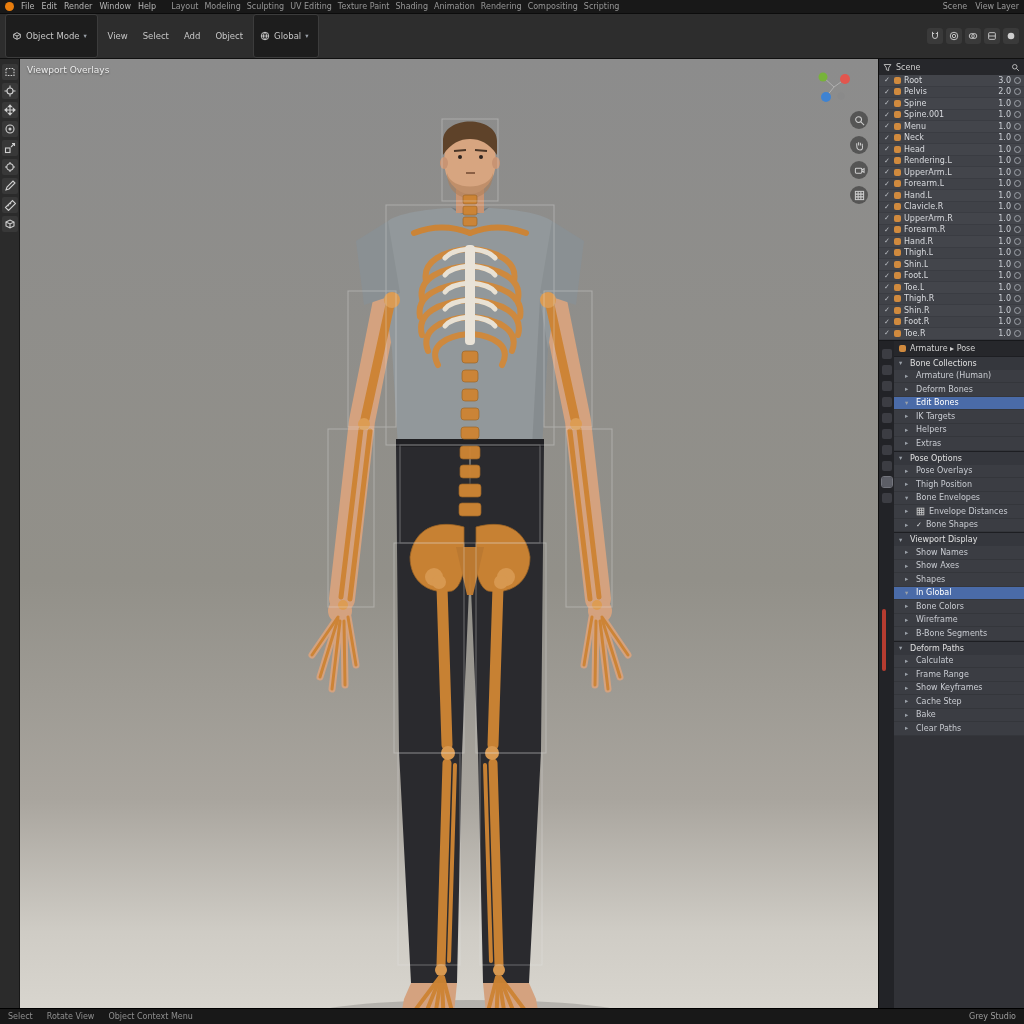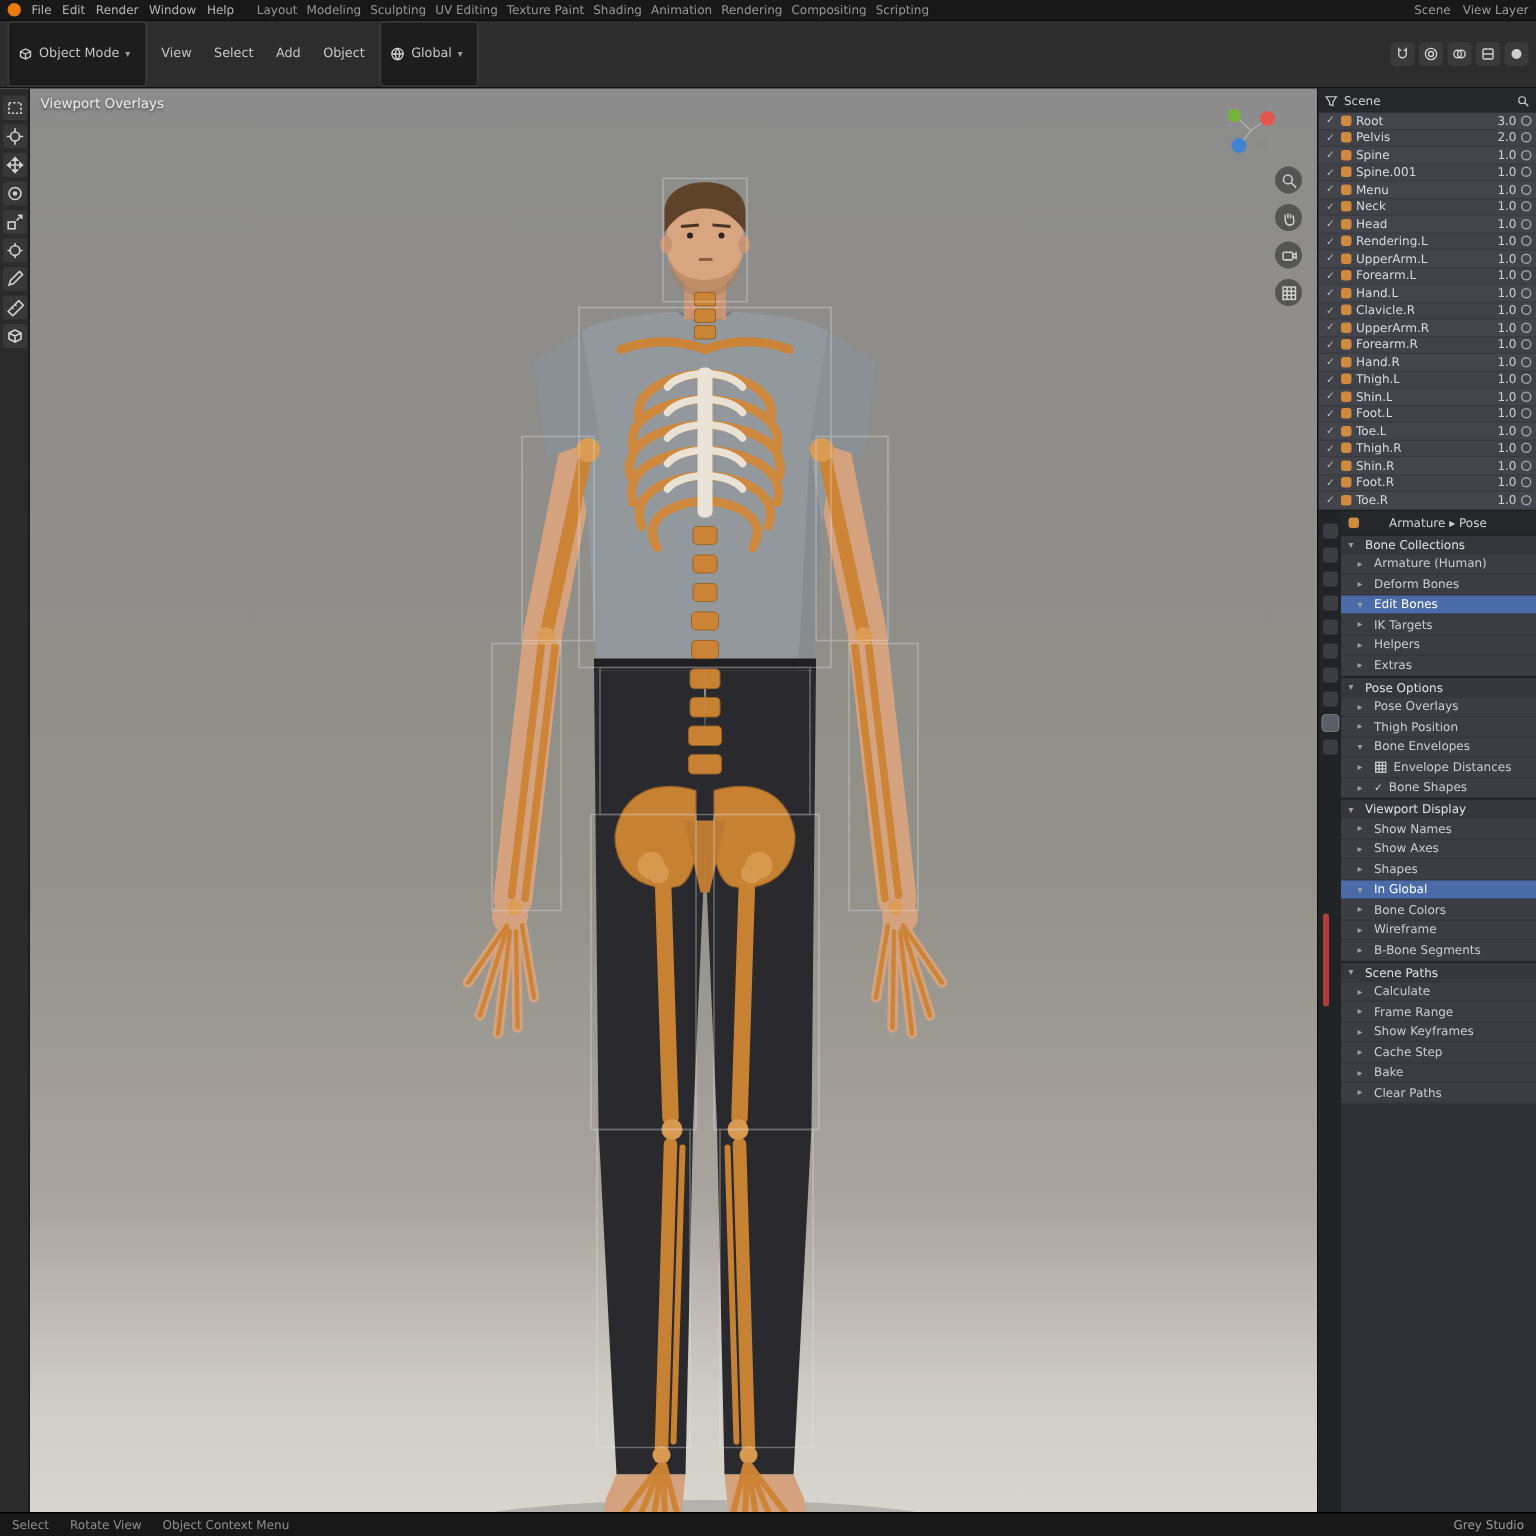--- a/index.html
+++ b/index.html
@@ -65,21 +65,21 @@
   .olval { margin-left:auto; color:#ccd0d6; }
   .oldot { width:7px; height:7px; border:1px solid #9da1a8; border-radius:50%; flex:0 0 auto; }
 
   .props { flex:1; display:flex; min-height:0; position:relative; }
   .ptabs { flex:0 0 15px; background:#222327; display:flex; flex-direction:column; align-items:center;
            gap:6px; padding-top:8px; position:relative; }
   .ptab { width:10px; height:10px; border-radius:2px; background:#3c3d43; }
   .ptab.active { background:#5c5e66; outline:1px solid #73757d; }
   .redmark { position:absolute; left:3px; top:268px; width:4px; height:62px; background:#b63c30; border-radius:2px; }
   .pcontent { flex:1; display:flex; flex-direction:column; background:#313237; overflow:hidden; }
-  .pheader { flex:0 0 15px; background:#26272b; display:flex; align-items:center; gap:20px;
+  .pheader { flex:0 0 15px; background:#26272b; display:flex; align-items:center; gap:4px;
              padding:0 5px; color:#d2d2d2; }
   .psec-h { height:14px; flex:0 0 14px; background:#35373d; border-top:1px solid #1d1e22;
             display:flex; align-items:center; gap:4px; padding:0 5px; color:#e0e0e0; }
   .prow { height:13.5px; flex:0 0 13.5px; display:flex; align-items:center; gap:4px;
           padding:0 5px 0 11px; background:#3b3d43; border-bottom:1px solid #34363b; color:#c9ccd2; }
   .prow.selected { background:#4a6ba8; color:#fff; }
   .caret { width:7px; font-size:6.5px; color:#9aa0a8; }
   .pchk { font-size:7px; color:#d8dade; }
   .gridic { width:9px; height:9px; }
   .gridic svg { width:9px; height:9px; }
@@ -729,21 +729,21 @@
               <div class="prow">
                 <span class="caret">▸</span>
                 <span>Wireframe</span>
               </div>
               <div class="prow">
                 <span class="caret">▸</span>
                 <span>B-Bone Segments</span>
               </div>
               <div class="psec-h">
                 <span class="caret">▾</span>
-                <span>Scene Paths</span>
+                <span>Deform Paths</span>
               </div>
               <div class="prow">
                 <span class="caret">▸</span>
                 <span>Calculate</span>
               </div>
               <div class="prow">
                 <span class="caret">▸</span>
                 <span>Frame Range</span>
               </div>
               <div class="prow">

